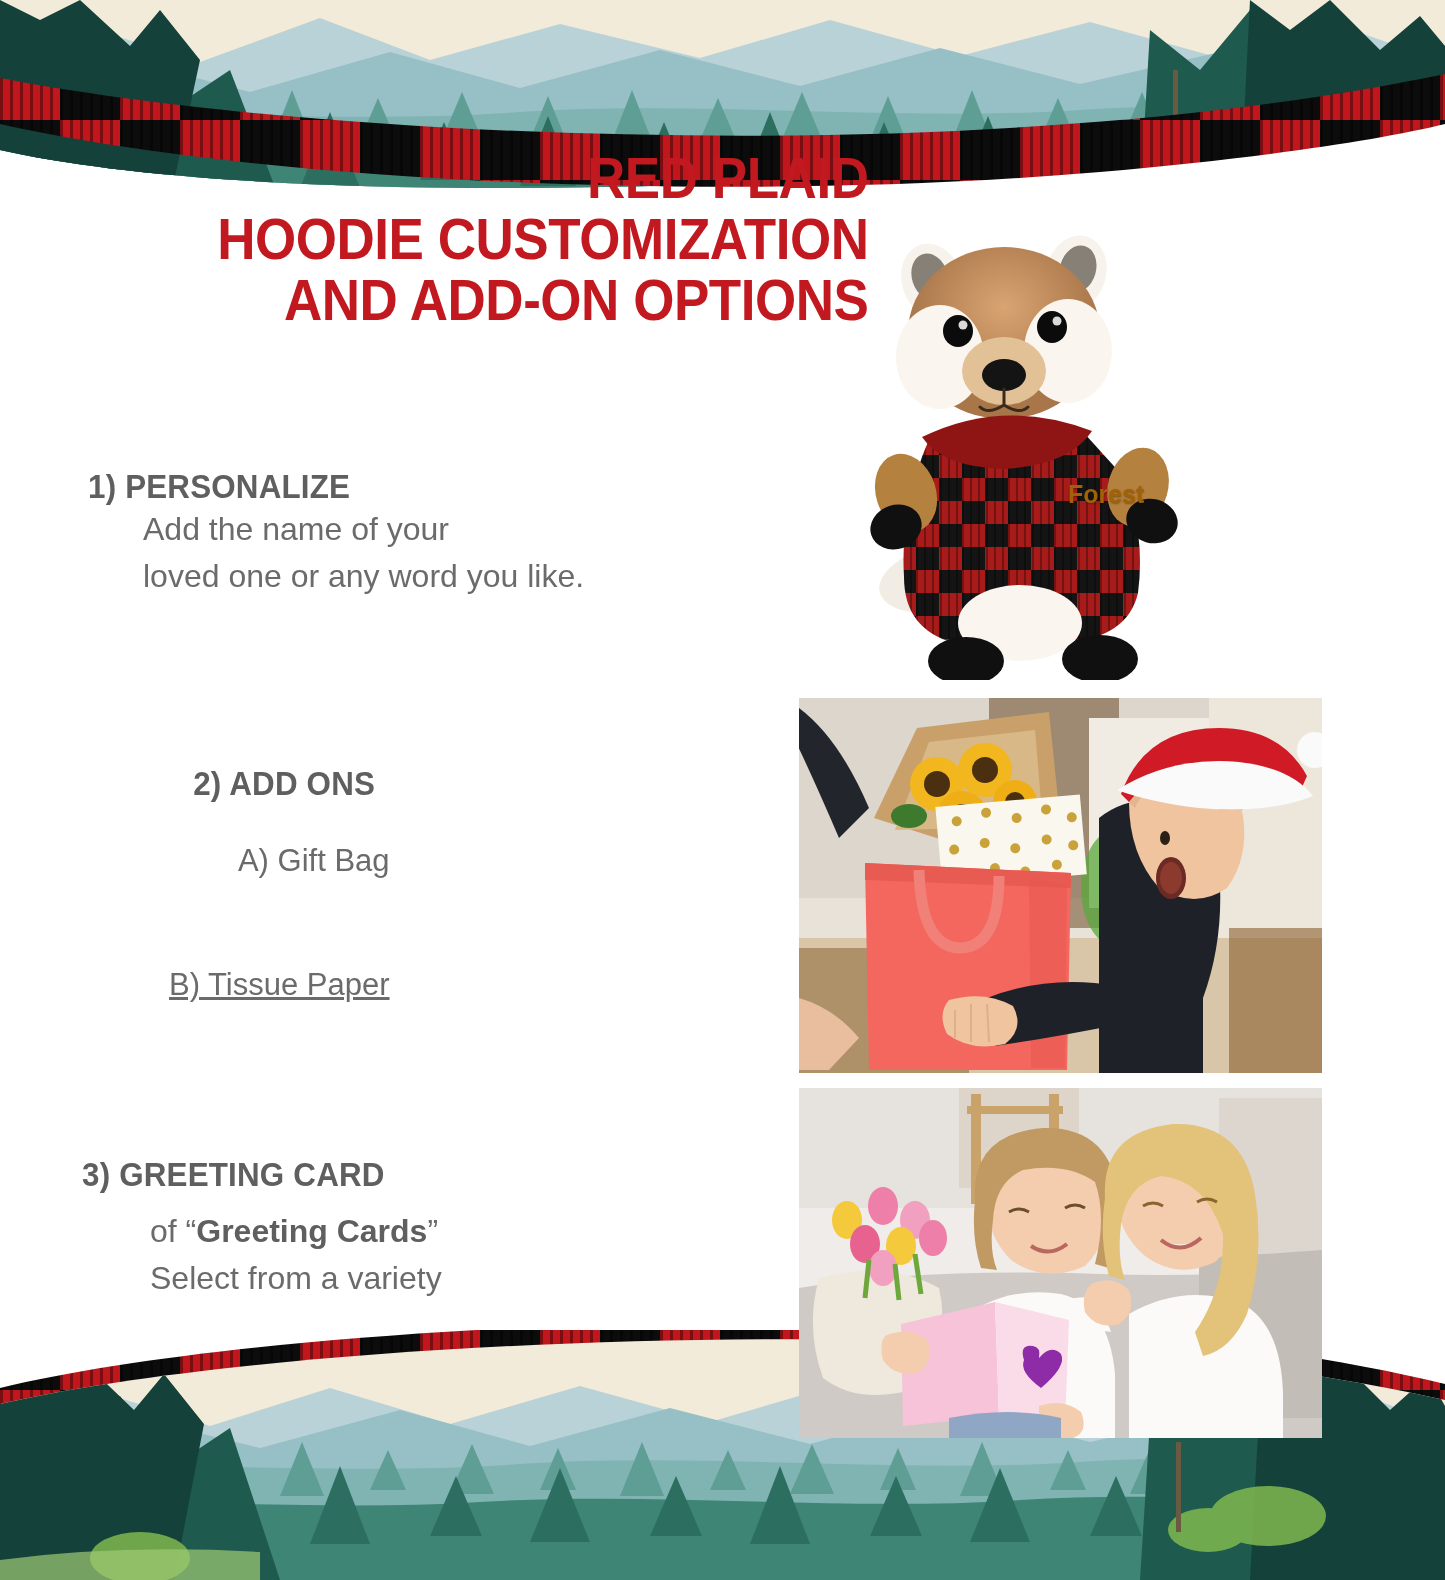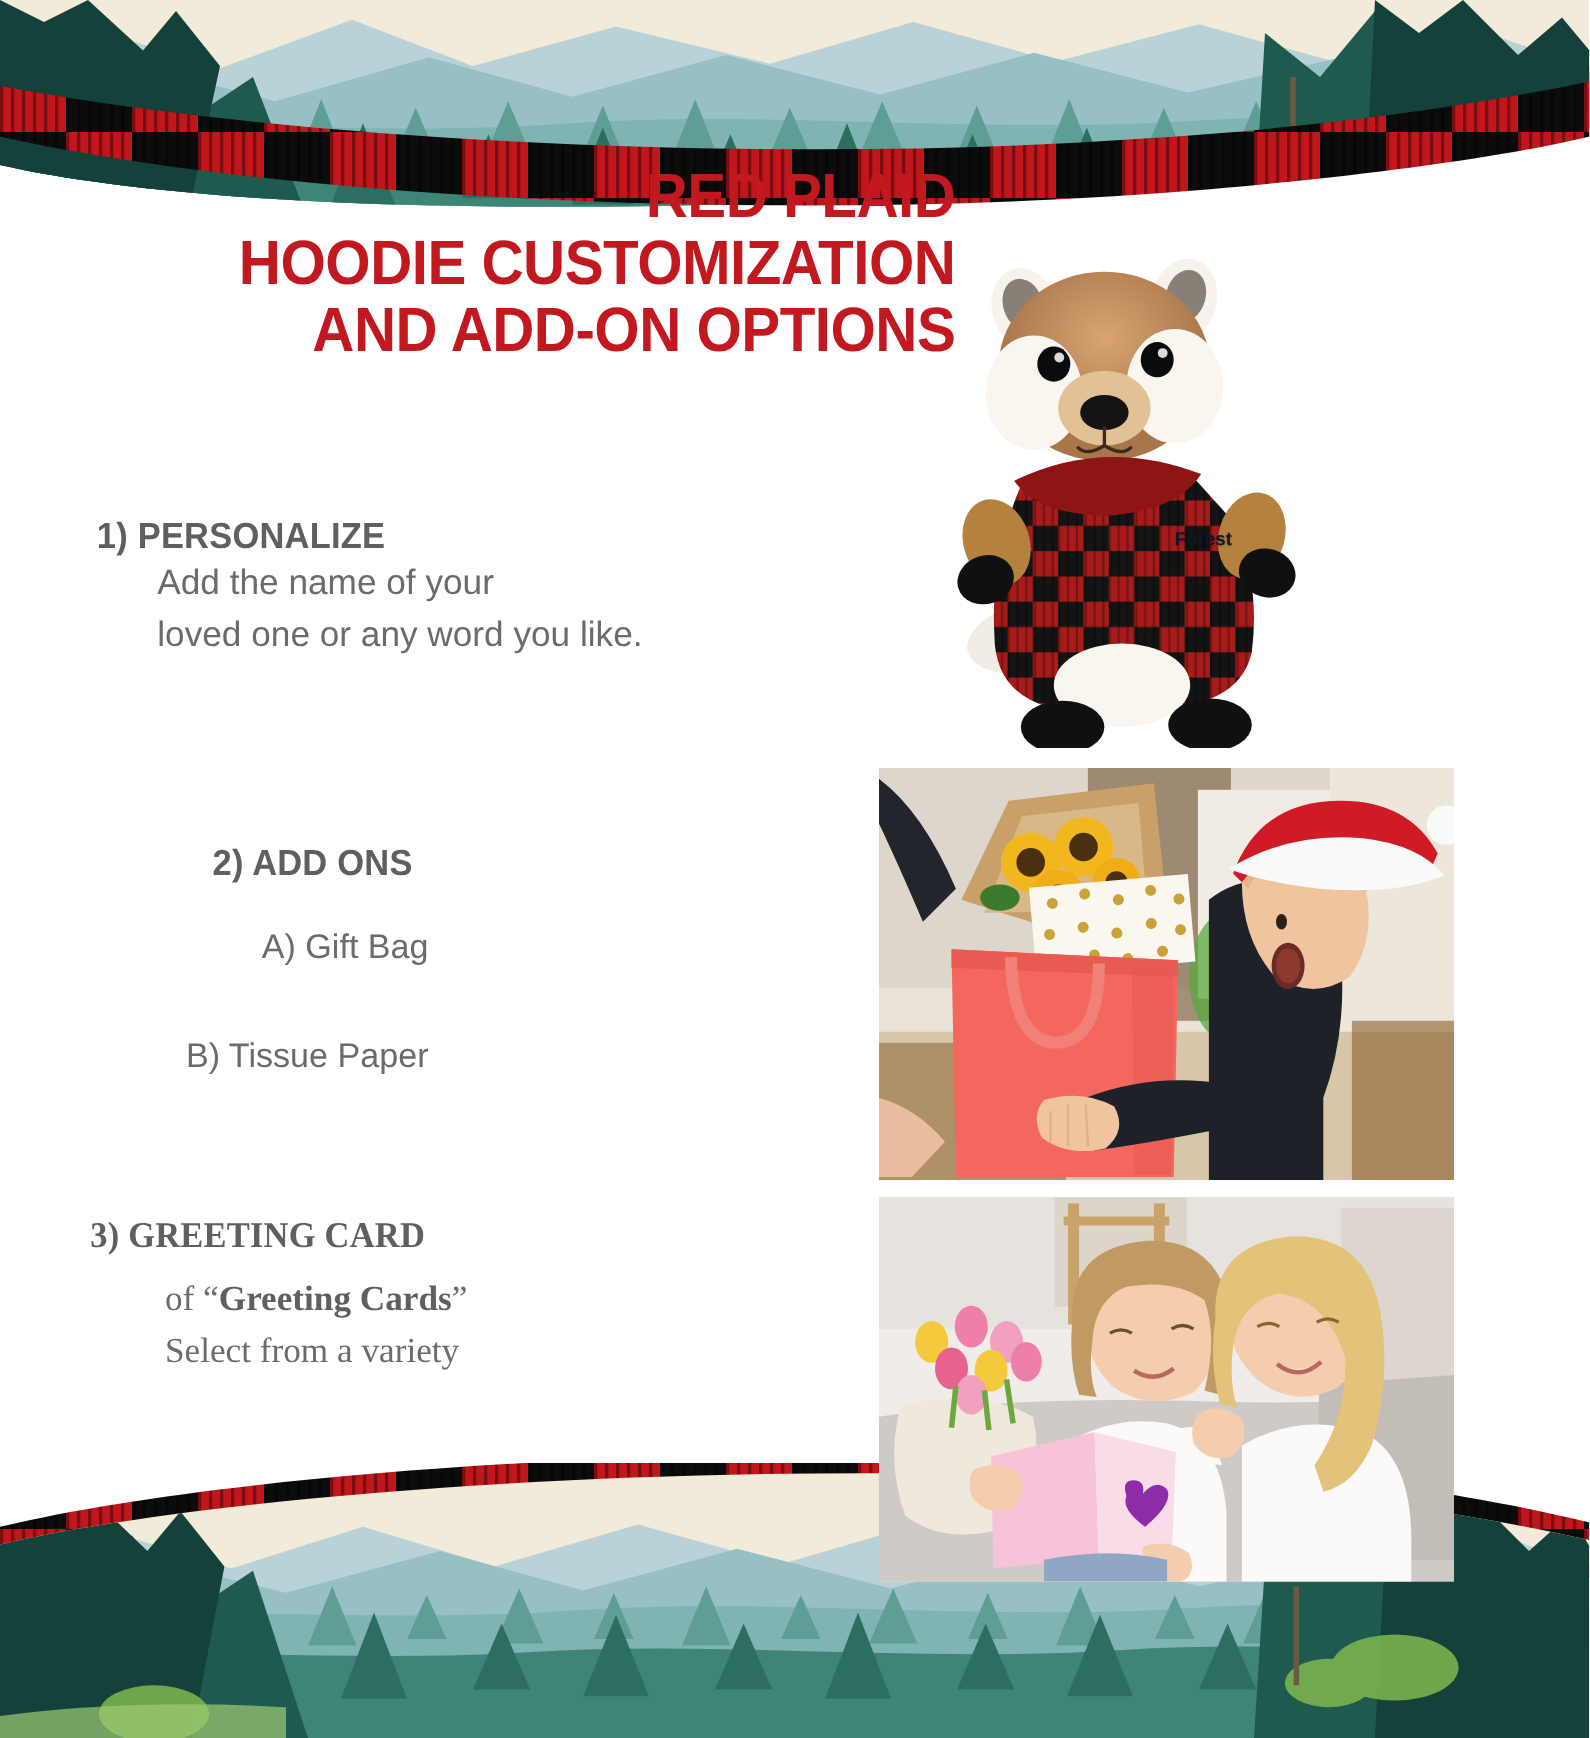--- a/index.html
+++ b/index.html
@@ -59,37 +59,37 @@
     font-size:31px;
     font-weight:400;
     white-space:nowrap;
   }
   .bold-in { font-weight:bold; color:#5F5F5F; }
 
   #step1 { left:88px; top:468px; }
   #step1 .step-body { margin-left:55px; }
   #step2 { left:101px; top:765px;text-align:right; }
   #step2 .sub-list { margin-left:68px; margin-top:40px; }
-  #step2 .sub-item + .sub-item { margin-top:63px; }
-  #step3 { left:82px; top:1106px;font-family:Liberation Serif, serif; }
+  #step2 .sub-item + .sub-item { margin-top:88px;text-decoration:underline; }
+  #step3 { left:82px; top:1156px; }
   #step3 .step-body { margin-left:68px; margin-top:14px; }
 
   
   .photo { position:absolute; overflow:hidden; z-index:4; }
   #photo-plush { left:870px; top:225px; width:460px; height:455px; }
   #photo-giftbag { left:799px; top:698px; width:523px; height:375px; }
   #photo-card { left:799px; top:1088px; width:523px; height:350px; }
   .photo svg { display:block; width:100%; height:100%; }
 
   .plush-name {
     position:absolute;
     left:1068px; top:480px;
-    color:#0f172a;
+    color:#a16207;
     font-weight:bold;
-    font-size:17px;
+    font-size:25px;
     z-index:6;
     text-shadow:0 1px 2px rgba(0,0,0,.35);
   }
 </style>
 </head>
 <body>
 
 <div class="banner banner-top">
   <svg viewBox="0 0 1445 200" preserveAspectRatio="none">
     <defs>

